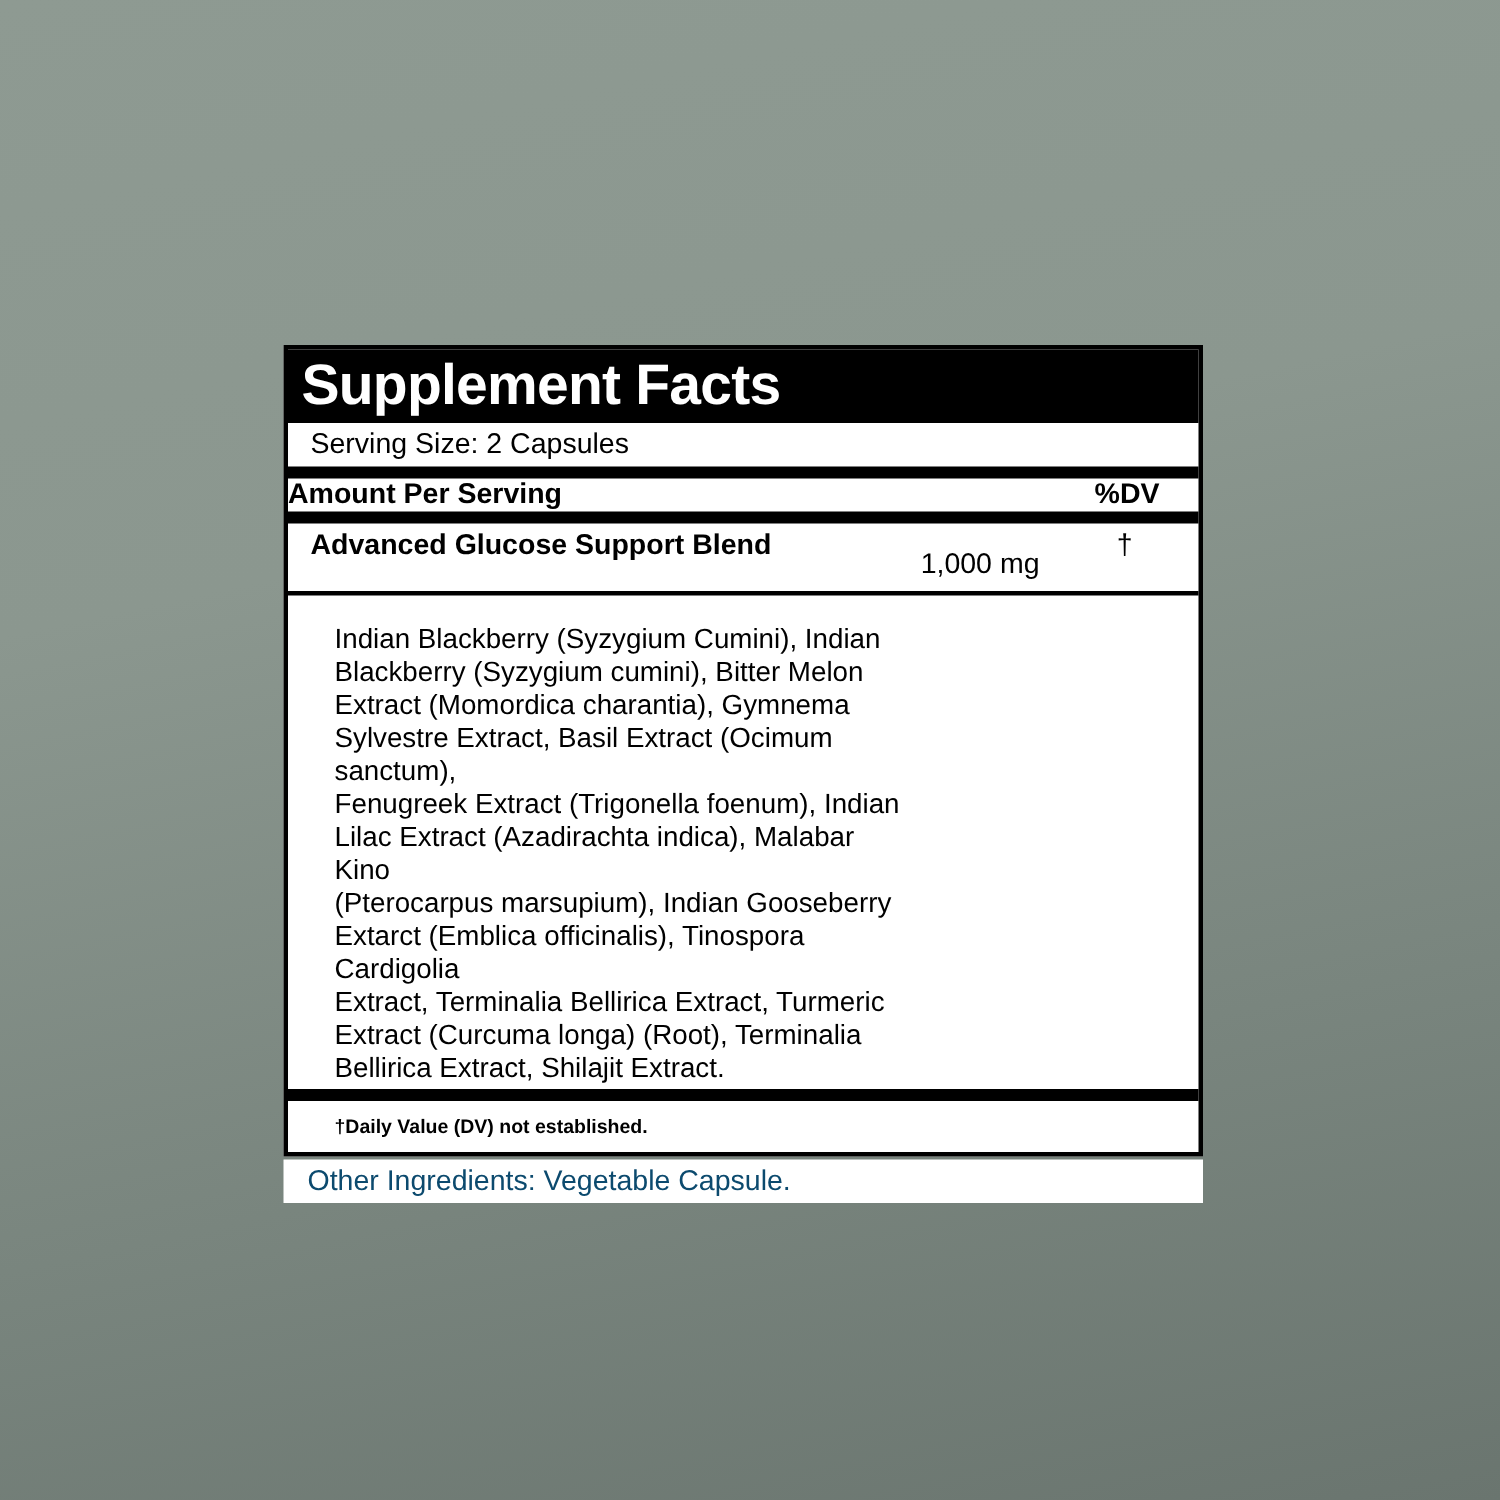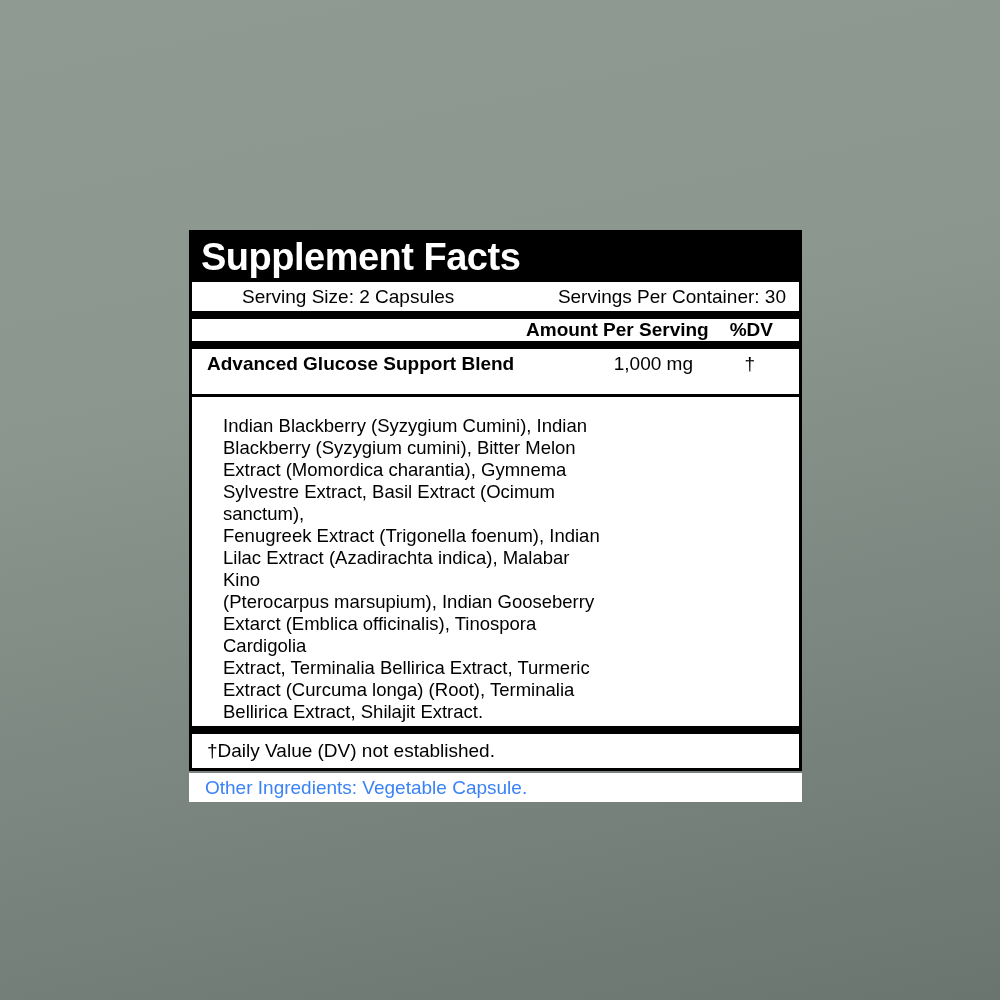--- a/index.html
+++ b/index.html
@@ -40,94 +40,93 @@
     letter-spacing: -0.5px;
     white-space: nowrap;
   }
   .serving-row {
     display: flex;
     justify-content: space-between;
     align-items: center;
     padding: 4px 13px 4px 15px;
     font-size: 19px;
     line-height: 21px;
-    margin-left: 35px;
   }
   .bar {
     height: 8px;
     background: #000000;
   }
   .amount-row {
     display: flex;
-    justify-content: flex-end;
+    justify-content: space-between;
     align-items: center;
     gap: 21px;
     padding: 1px 26px 1px 0;
     font-size: 19px;
     font-weight: bold;
     line-height: 20px;
   }
   .blend-row {
     position: relative;
     padding: 4px 0 20px 15px;
     font-size: 19px;
     line-height: 21px;
   }
   .blend-name { font-weight: bold; }
   .blend-amount {
     position: absolute;
     right: 106px;
-    top: 4px;
+    top: 17px;
     font-weight: normal;
   }
   .blend-dv {
     position: absolute;
     right: 44px;
     top: 4px;
     font-weight: normal;
   }
   .thin-rule {
     height: 3px;
     background: #000000;
   }
   .ingredients {
     padding: 18px 18px 3px 31px;
     font-size: 18.5px;
     line-height: 22px;
     white-space: pre-line;
   }
   .footnote {
-    padding: 6px 15px 7px 15px;
-    font-size: 19px;
+    padding: 6px 15px 7px 31px;
+    font-size: 13px;
     line-height: 21px;
+    font-weight: bold;
   }
   .other-strip {
     box-sizing: border-box;
     width: 613px;
     margin-top: 2px;
     background: #ffffff;
-    color: #3b82f6;
+    color: #0c4a6e;
     padding: 4px 15px 4px 16px;
     font-size: 19px;
     line-height: 21px;
   }
 </style>
 </head>
 <body>
 
 <div class="bg"></div>
 
 <div class="label-wrap">
   <div class="panel">
 
     <div class="sf-header">Supplement Facts</div>
 
     <div class="serving-row">
       <span>Serving Size: 2 Capsules</span>
-      <span>Servings Per Container: 30</span>
     </div>
 
     <div class="bar"></div>
 
     <div class="amount-row">
       <span>Amount Per Serving</span>
       <span>%DV</span>
     </div>
 
     <div class="bar"></div>

